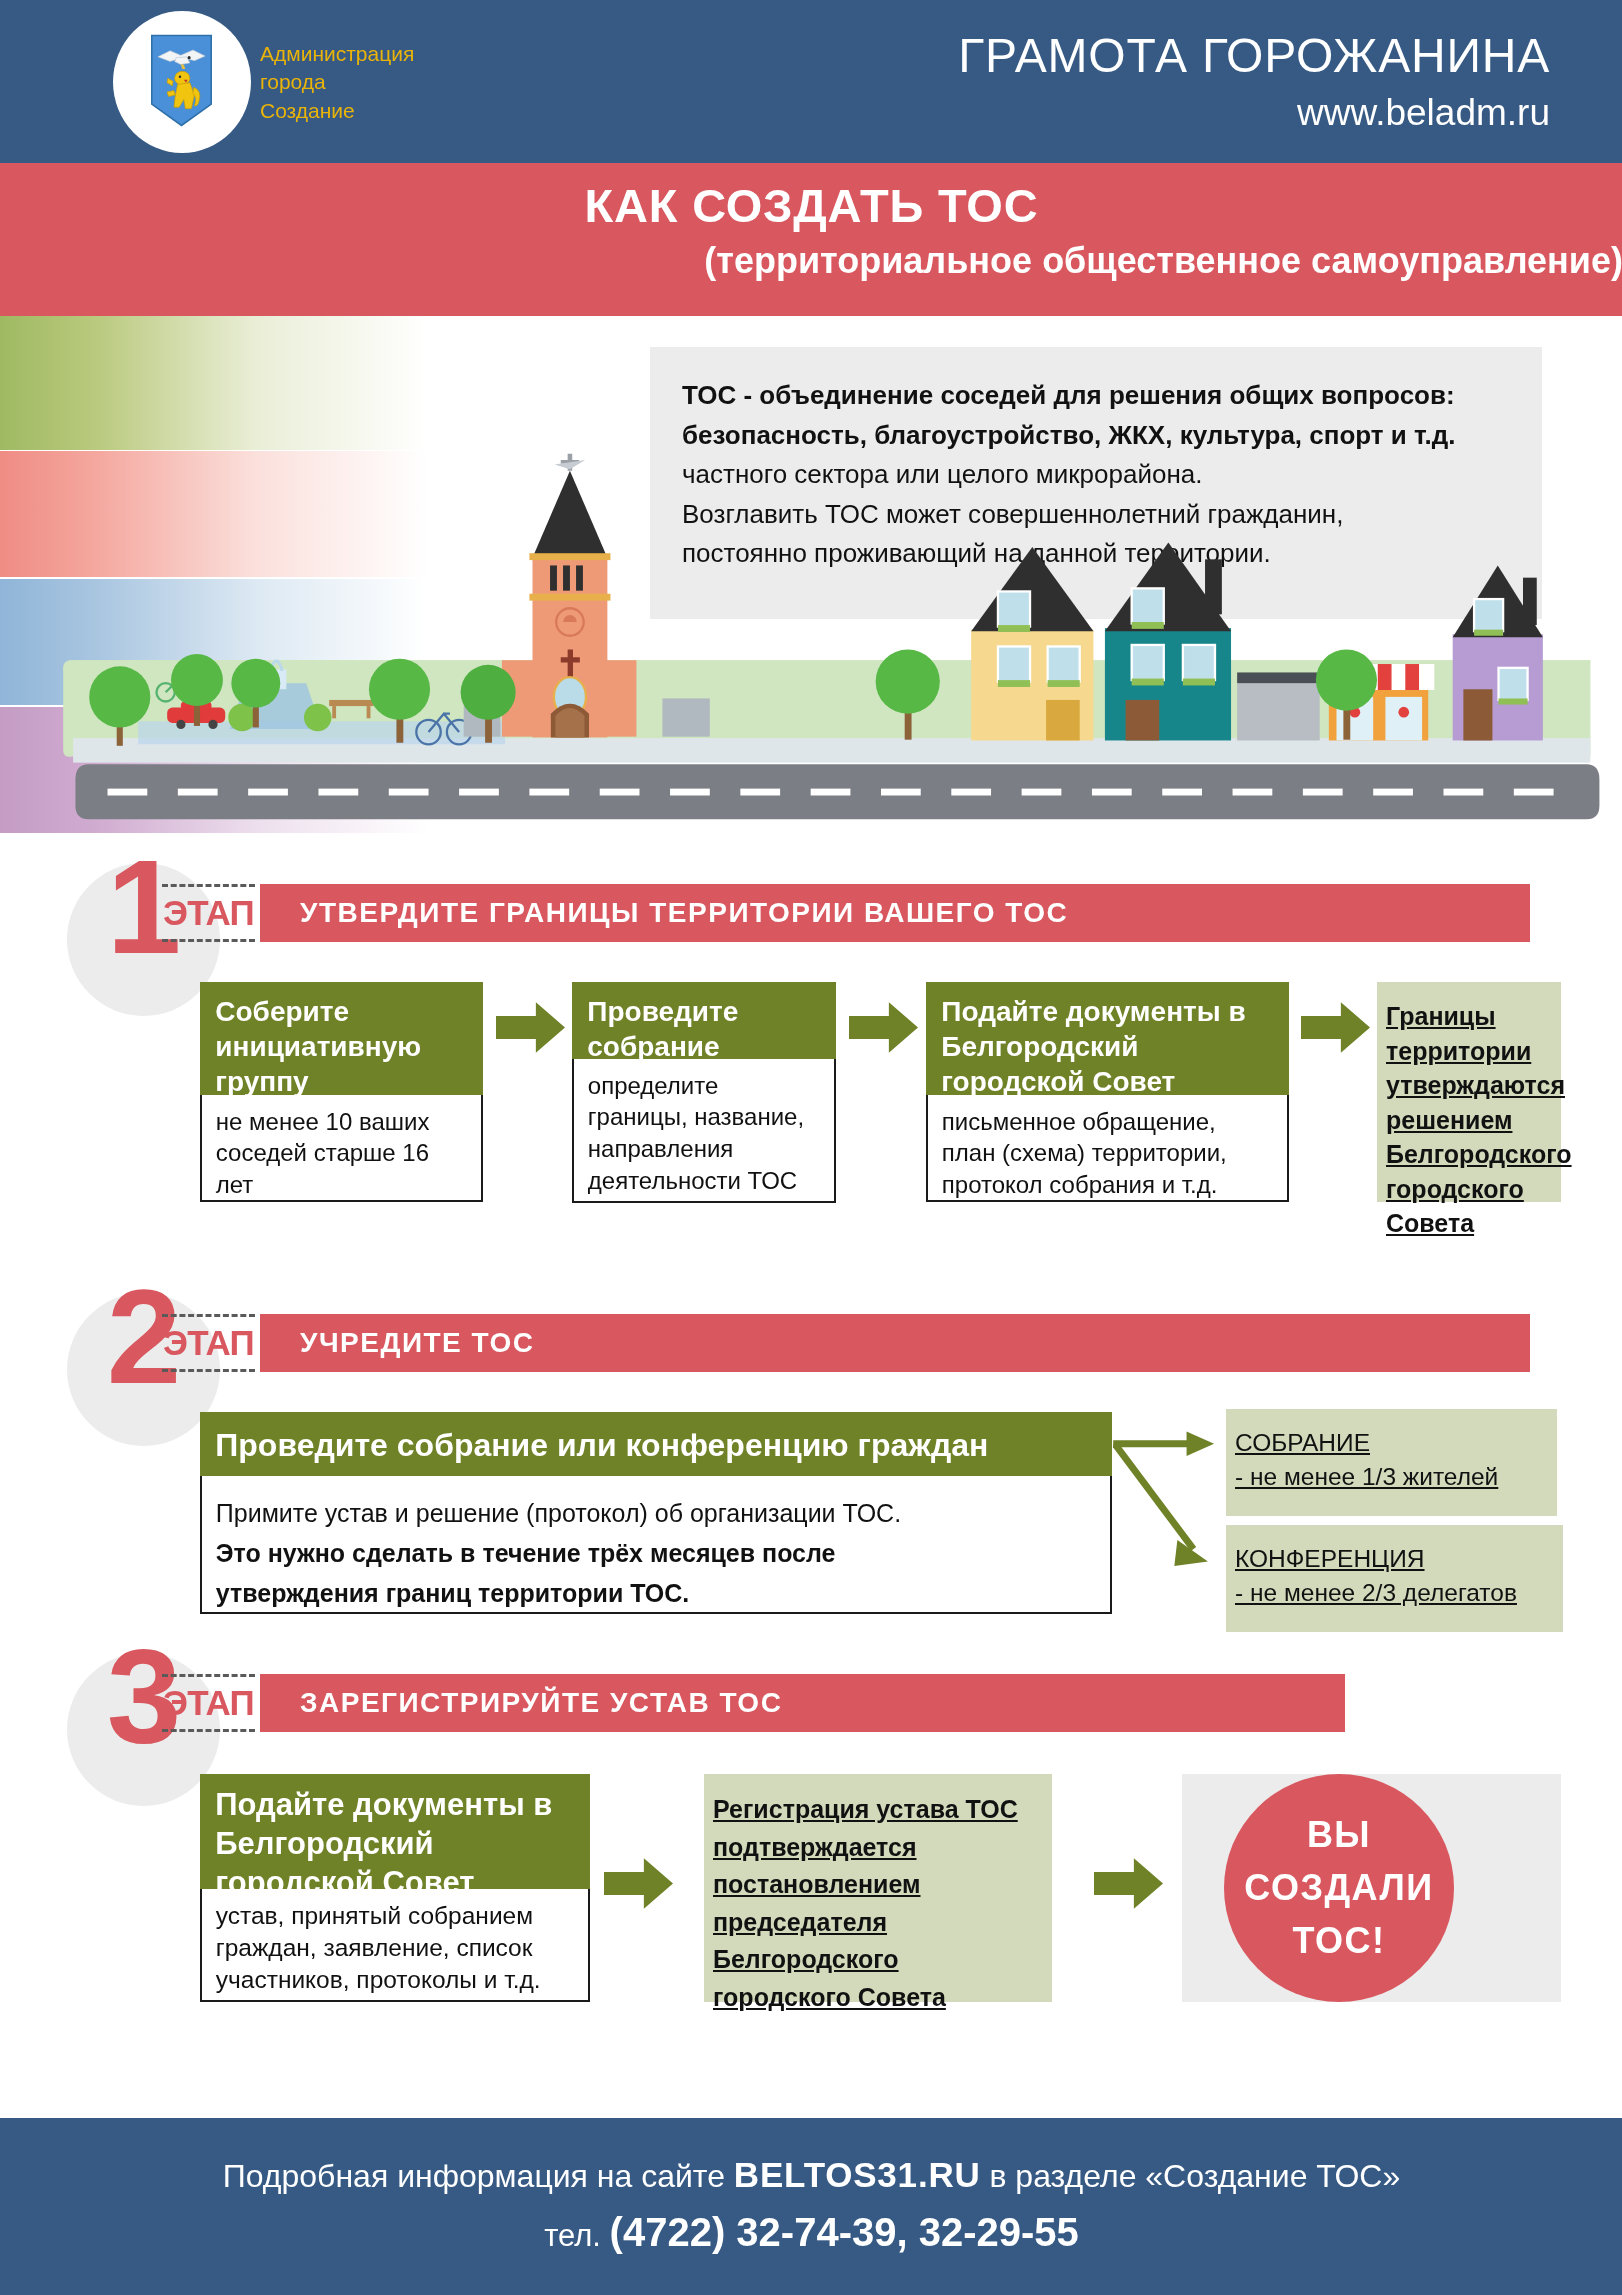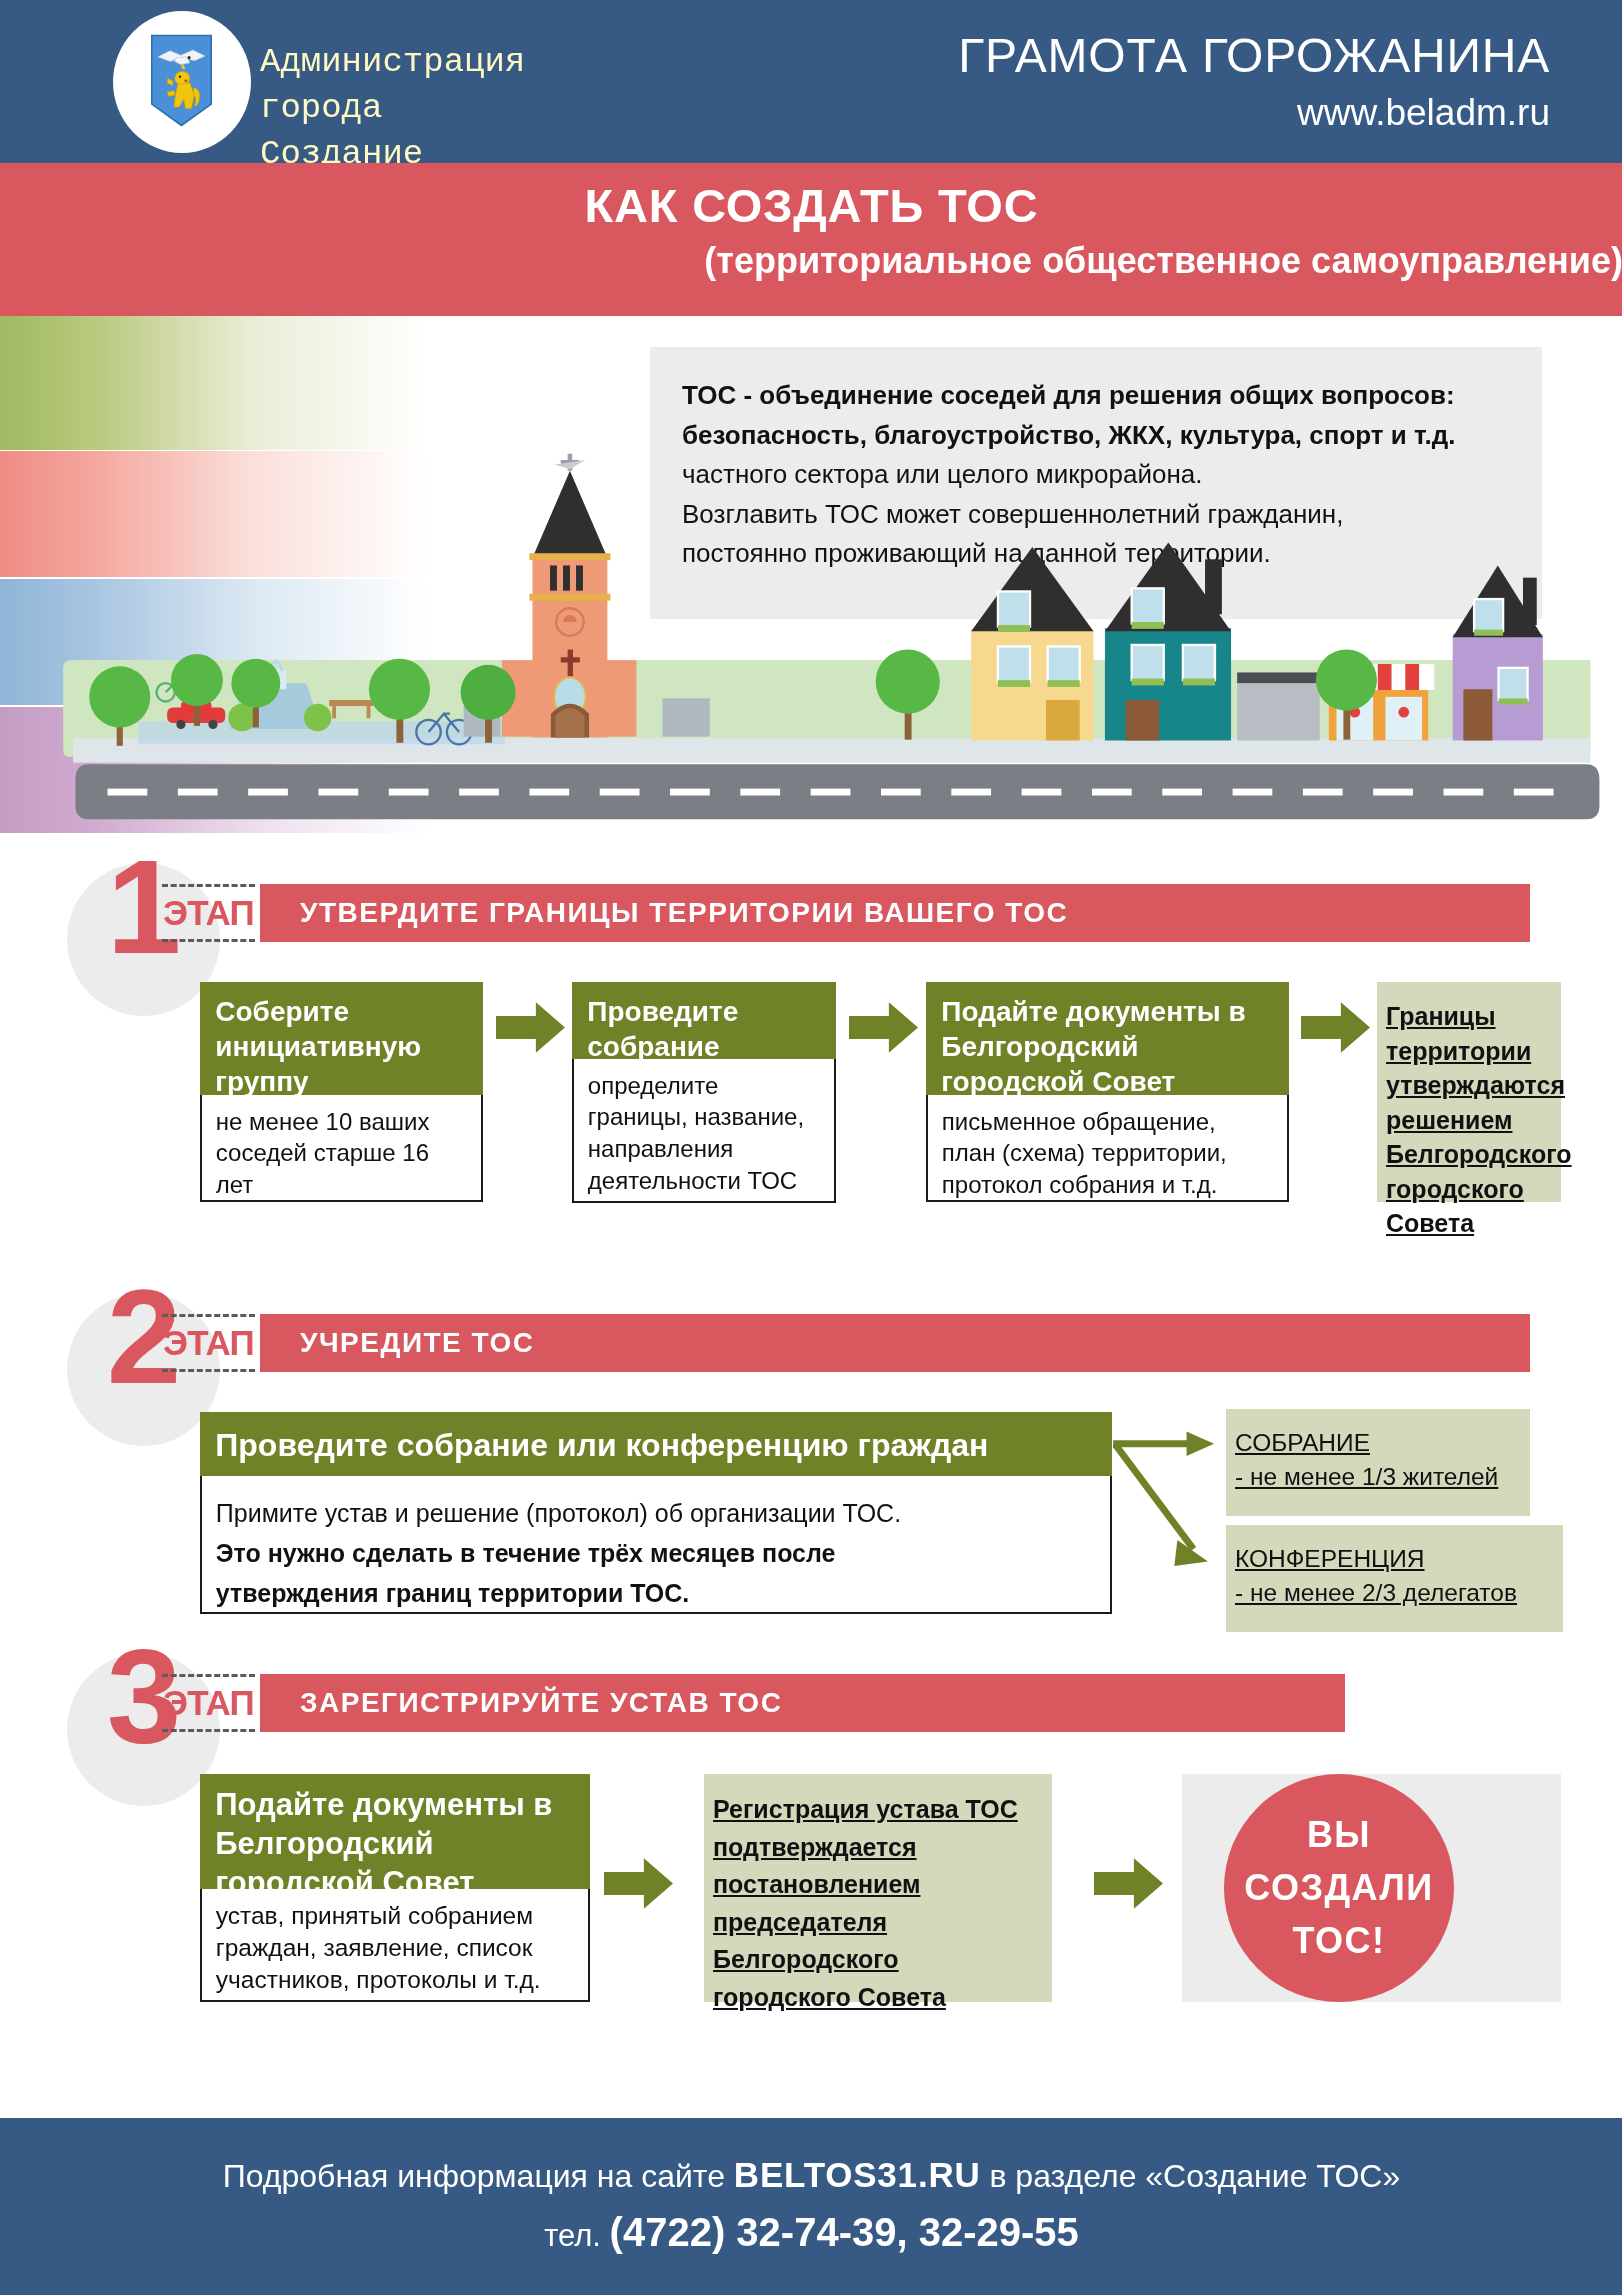--- a/index.html
+++ b/index.html
@@ -23,21 +23,21 @@
   }
   .logo-ellipse {
     position: absolute; left: 0; top: 0; width: 138px; height: 142px;
     background: #ffffff; border-radius: 50%;
   }
   .logo-shield {
     position: absolute; left: 37px; top: 23px; width: 63px; height: 93px;
   }
   .logo-text {
     position: absolute; left: 260px; top: 40px;
-    color: #fef9c3; font-size: 34px; line-height: 1.35; font-weight: 400; font-family: Liberation Mono, monospace;
+    color: #eab308; font-size: 21px; line-height: 1.35; font-weight: 400;
   }
   .header-title {
     position: absolute; right: 73px; top: 27.5px;
     color: #ffffff; font-size: 48px; font-weight: 400; letter-spacing: 0.8px;
     text-align: right; white-space: nowrap;
   }
   .header-url {
     position: absolute; right: 73px; top: 92px;
     color: #ffffff; font-size: 37px; font-weight: 400;
     text-align: right; white-space: nowrap;
@@ -444,21 +444,21 @@
     </div>
   </div>
 
   <svg style="position:absolute; left:1113px; top:111px; width:115px; height:191px" viewBox="0 0 150 250">
     <path d="M0 52 H100" stroke="#6f8227" stroke-width="9" fill="none"></path>
     <path d="M96 36 L132 52 L96 68 Z" fill="#6f8227"></path>
     <path d="M2 52 L105 190" stroke="#6f8227" stroke-width="9" fill="none"></path>
     <path d="M84 178 L124 206 L80 212 Z" fill="#6f8227"></path>
   </svg>
 
-  <div class="lightbox normal" style="left:1226px; top:116px; width:304px; height:107px; font-size:24.5px">
+  <div class="lightbox normal" style="left:1226px; top:116px; width:331px; height:107px; font-size:24.5px">
     <div>СОБРАНИЕ</div>
     <div>- не менее 1/3 жителей</div>
   </div>
   <div class="lightbox normal" style="left:1226px; top:232px; width:337px; height:107px; font-size:24.5px">
     <div>КОНФЕРЕНЦИЯ</div>
     <div>- не менее 2/3 делегатов</div>
   </div>
 </div>
 
 <div class="step" style="top:1653px">

